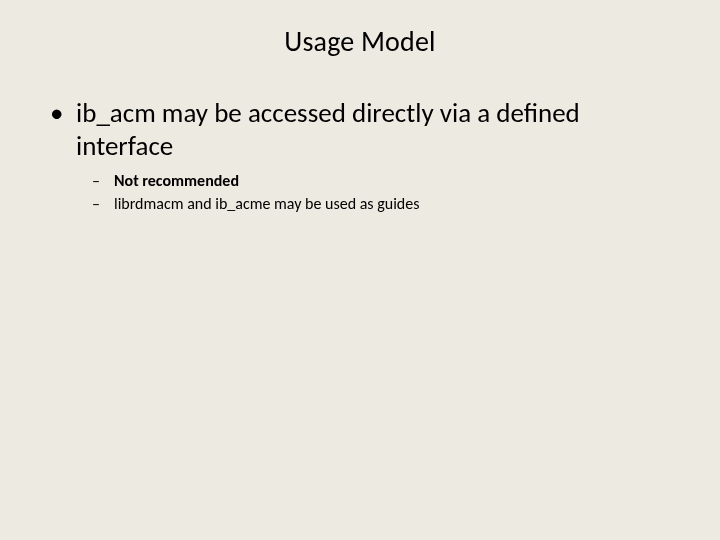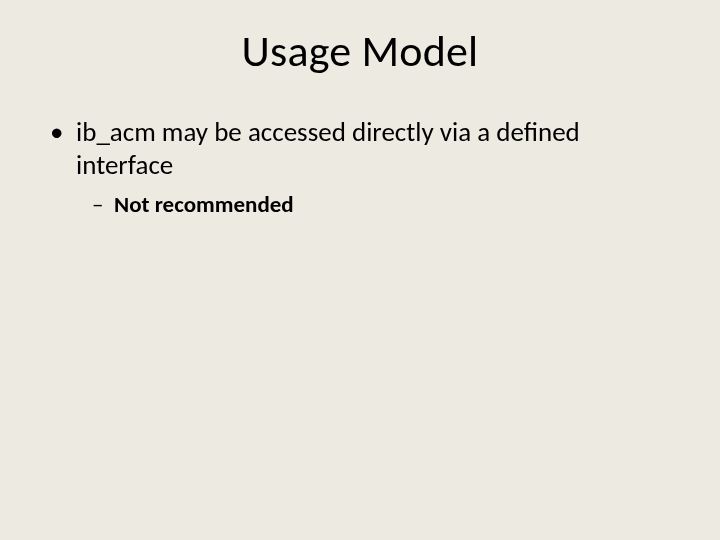--- a/index.html
+++ b/index.html
@@ -12,21 +12,21 @@
     color: #000;
   }
   .slide {
     width: 720px;
     height: 540px;
     box-sizing: border-box;
     padding: 18px 40px 40px 40px;
   }
   .title {
     text-align: center;
-    font-size: 44px;
+    font-size: 28px;
     font-weight: 400;
     margin: 6px 0 38px 0;
     letter-spacing: 0.2px;
   }
   ul.level1 {
     list-style: none;
     padding: 0;
     margin: 0 0 0 10px;
   }
   ul.level1 > li {
@@ -44,21 +44,21 @@
     font-size: 27px;
   }
   ul.level2 {
     list-style: none;
     padding: 0;
     margin: 8px 0 0 16px;
   }
   ul.level2 > li {
     position: relative;
     padding-left: 22px;
-    font-size: 23px;
+    font-size: 16px;
     line-height: 1.22;
     margin-bottom: 4px;
   }
   ul.level2 > li::before {
     content: "–";
     position: absolute;
     left: 0;
     top: 0;
   }
   .bold { font-weight: 700; }
@@ -69,16 +69,19 @@
 <div class="slide">
   <h1 class="title">Usage Model</h1>
 
   <ul class="level1">
     <li>
       <span>ib_acm may be accessed directly via a defined interface</span>
       <ul class="level2">
         <li>
           <span class="bold">Not recommended</span>
         </li>
+        <li>
+          <span>librdmacm and ib_acme may be used as guides</span>
+        </li>
       </ul>
     </li>
   </ul>
 </div>
 
 </body></html>

